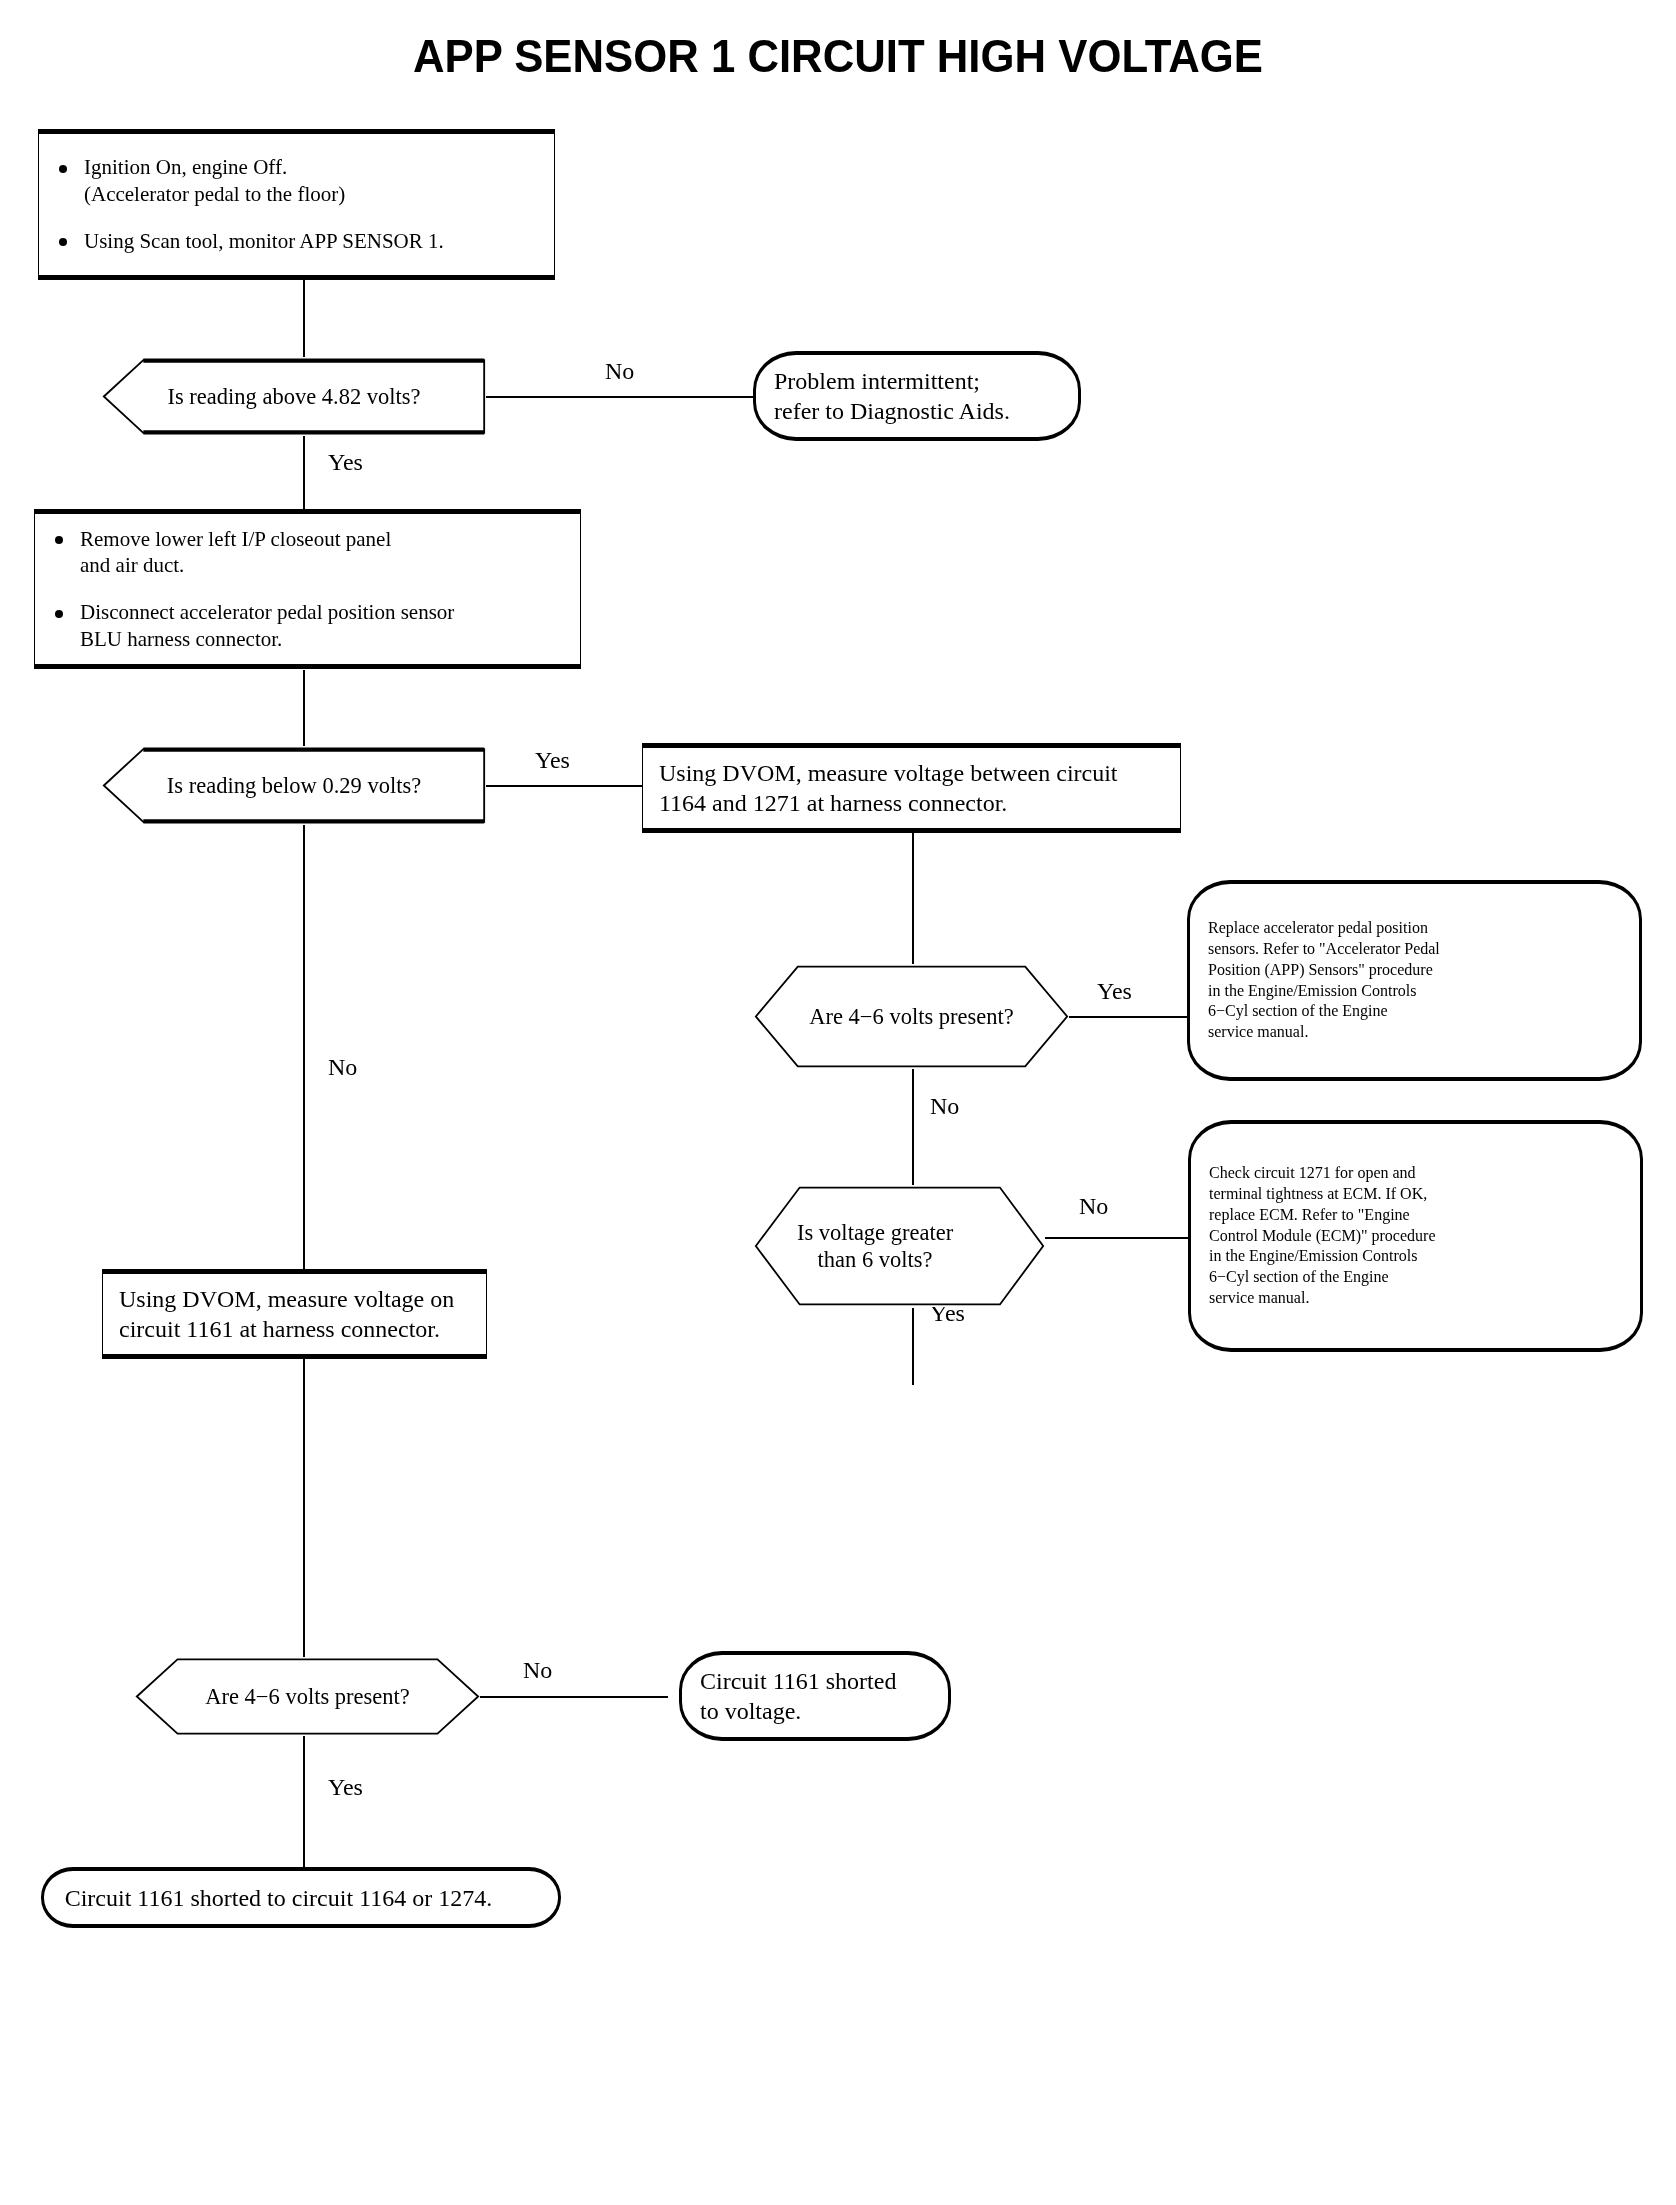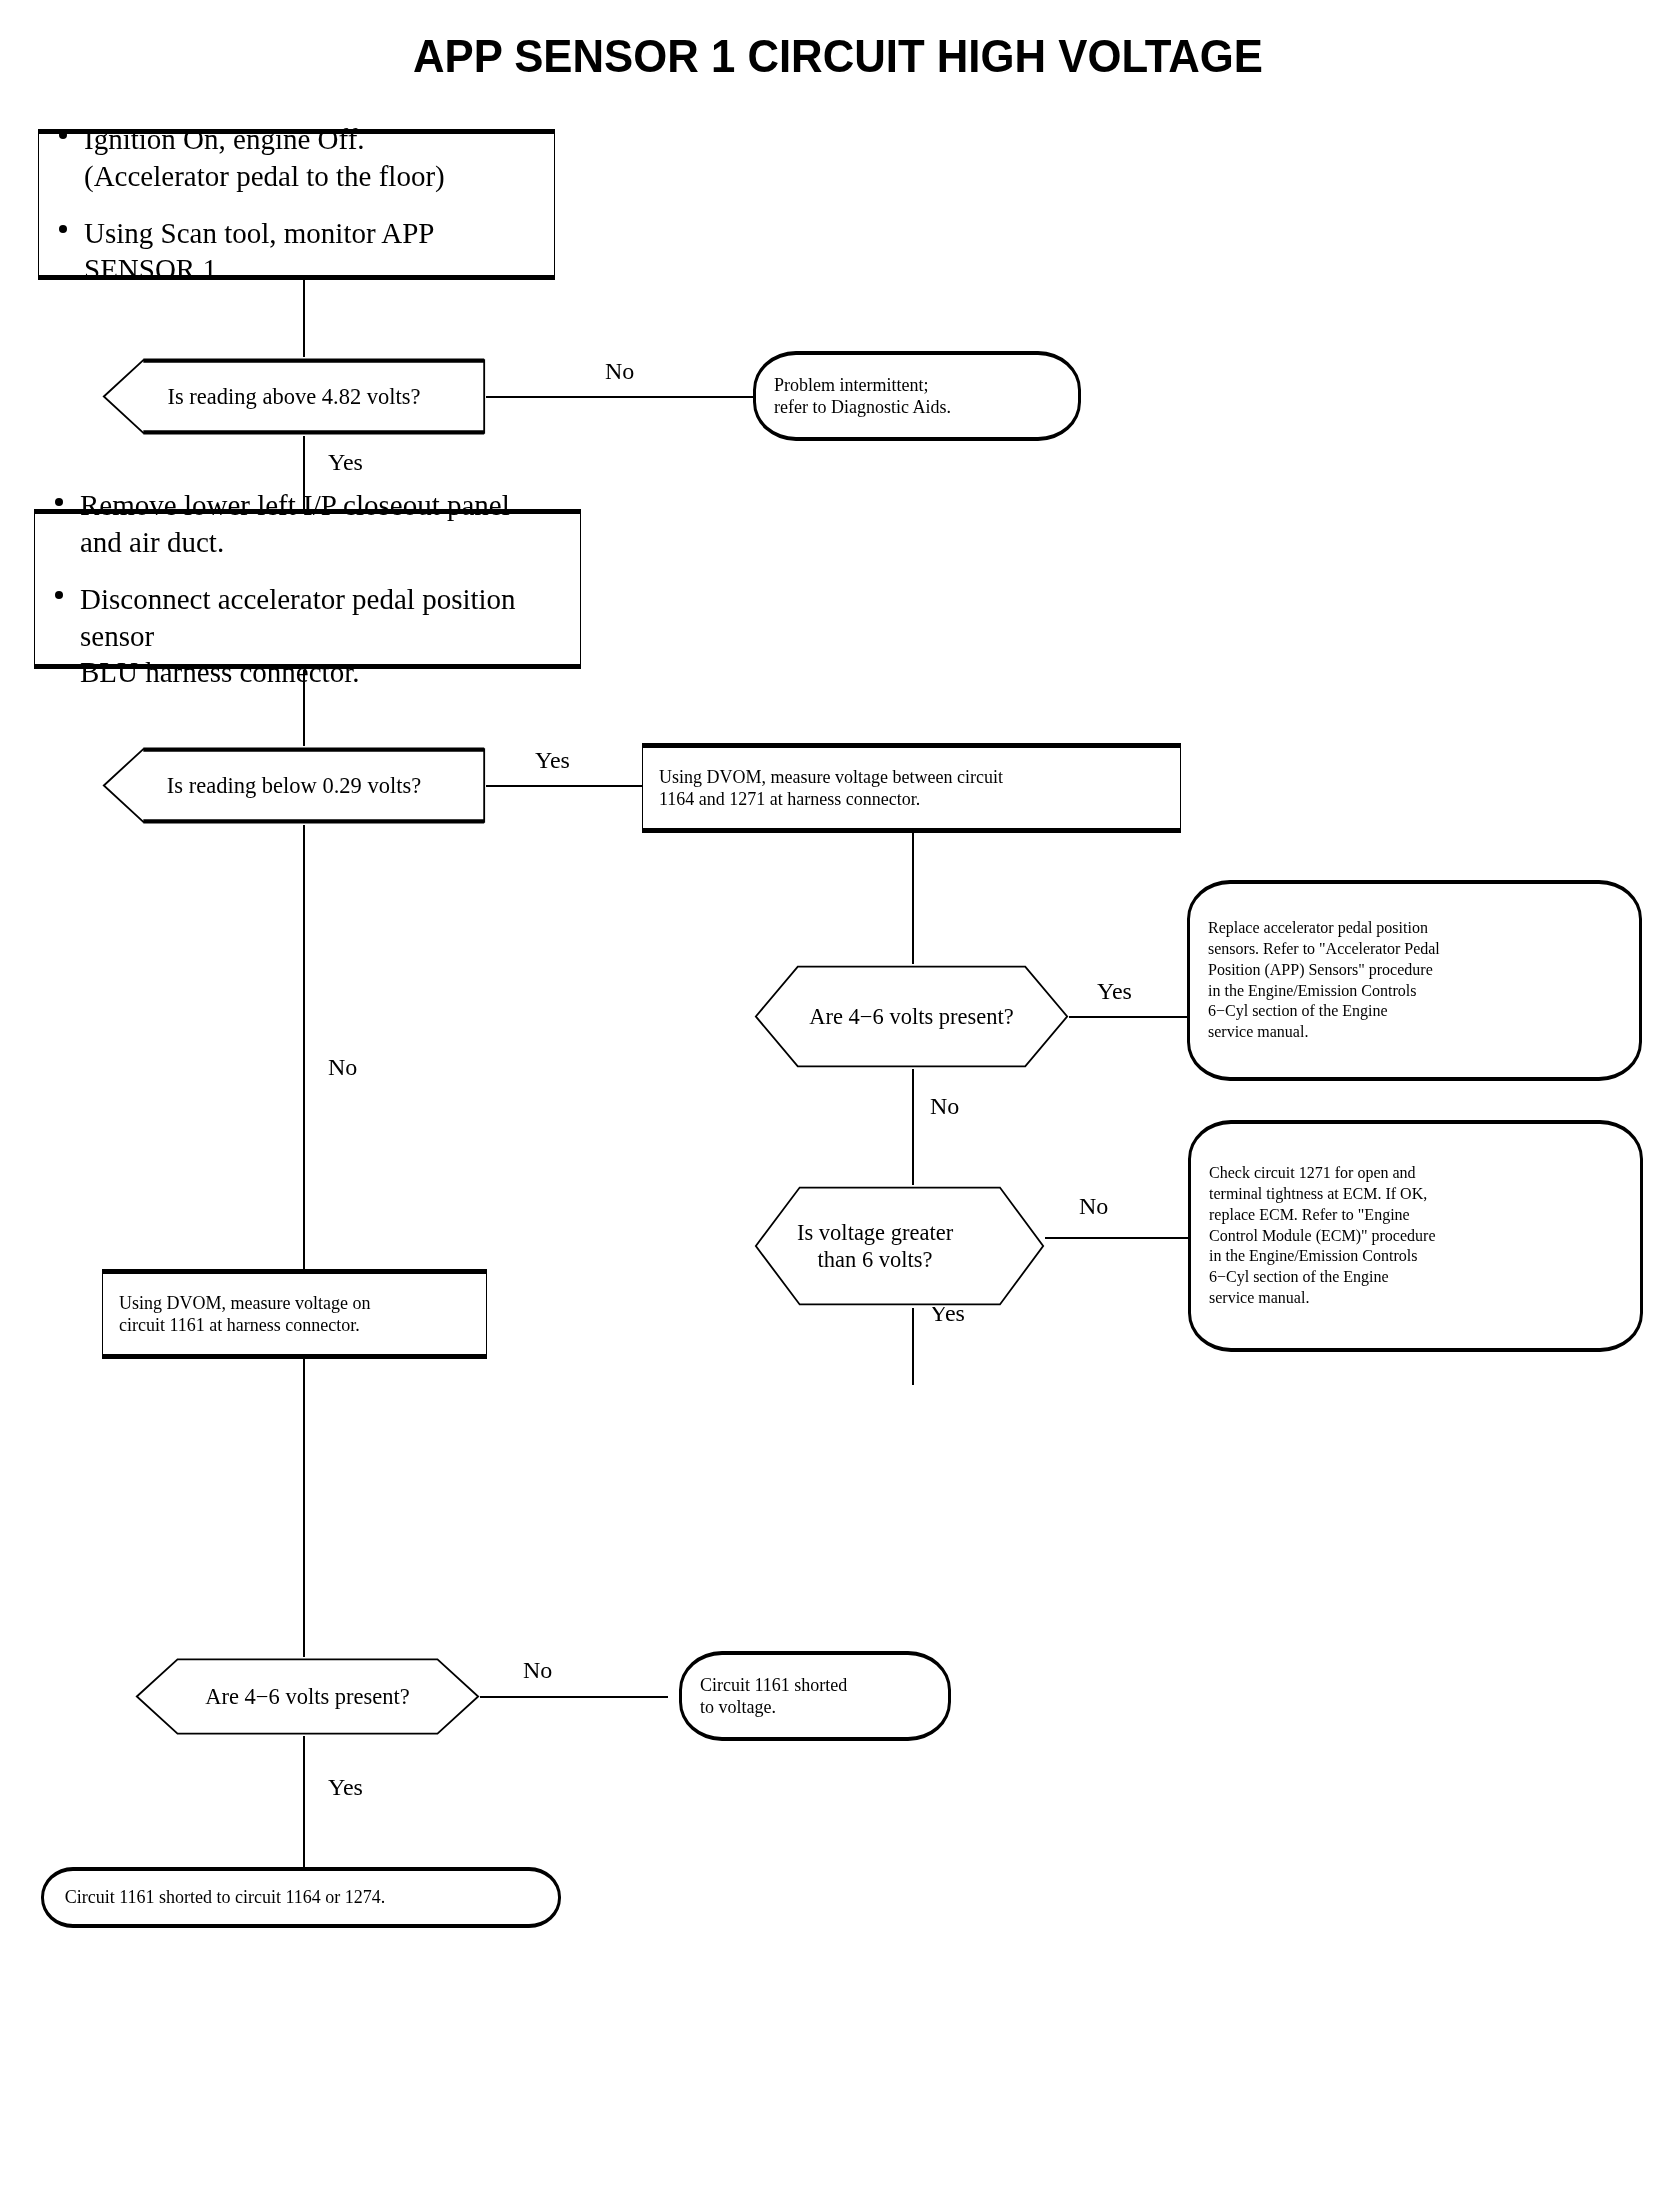--- a/index.html
+++ b/index.html
@@ -89,21 +89,21 @@
     display: flex;
     align-items: center;
     justify-content: center;
     text-align: center;
     padding: 0 39px;
     box-sizing: border-box;
   }
 
   
   .txt {
-    font-size: 18px;
+    font-size: 24px;
     line-height: 1.25;
     white-space: pre-line;
   }
   .txt-sm {
     font-size: 16px;
     line-height: 1.30;
     white-space: pre-line;
   }
   .txt-dec {
     font-size: 22.5px;
@@ -114,21 +114,21 @@
   
   ul.bullets {
     list-style: none;
     margin: 0;
     padding: 0;
   }
   ul.bullets li {
     position: relative;
     padding-left: 29px;
     margin: 0 0 20.7px 0;
-    font-size: 29px;
+    font-size: 21px;
     line-height: 1.26;
     white-space: pre-line;
   }
   ul.bullets li:last-child { margin-bottom: 0; }
   ul.bullets li::before {
     content: "";
     position: absolute;
     left: 3.6px;
     top: 10.3px;
     width: 8px;

